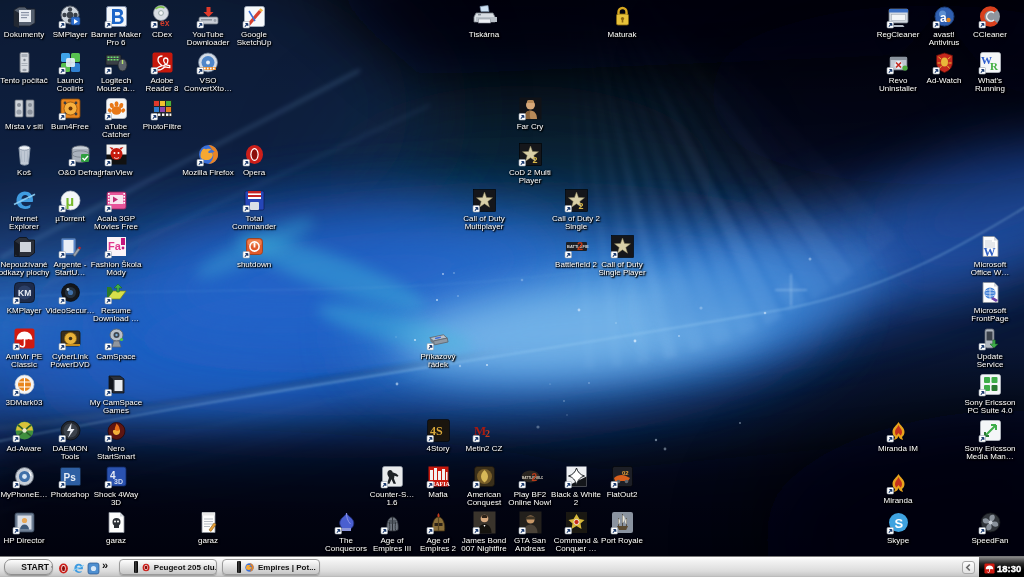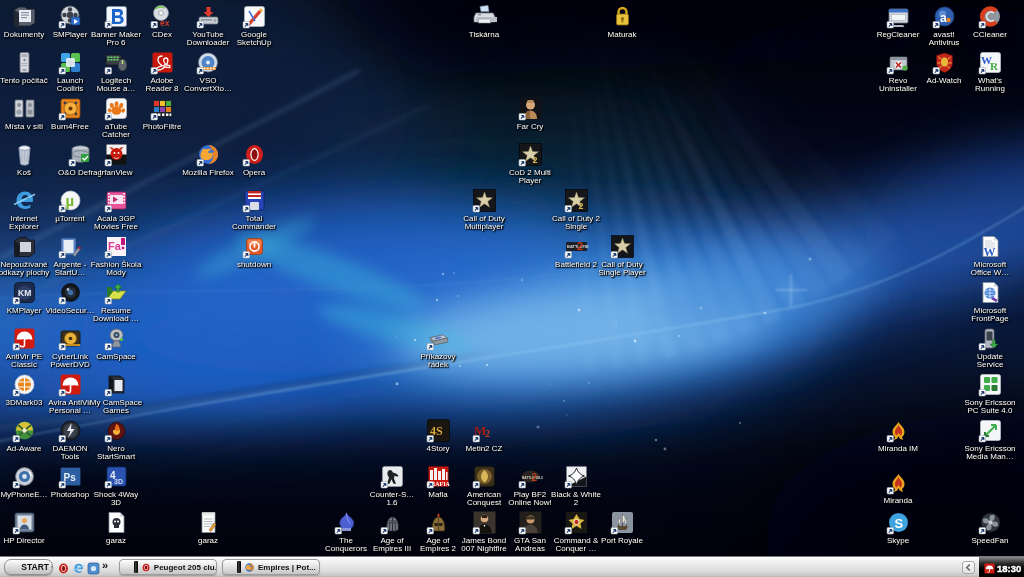--- a/index.html
+++ b/index.html
@@ -553,30 +553,20 @@
     <div class="ic" style="left:-13px;top:372px">
       <svg width="25" height="25" viewBox="0 0 25 25">
         <circle cx="12.5" cy="12.5" r="9.5" fill="#f2f4f6" stroke="#c8cdd4" stroke-width="0.7"></circle>
 <circle cx="12.5" cy="12.5" r="6.5" fill="#e8851d"></circle>
 <path d="M6.5 10 h12 M6.5 15 h12 M12.5 6 v13" stroke="#fff" stroke-width="1.1"></path>
         <rect x="1" y="17.5" width="6.5" height="6.5" rx="1" fill="#fff" stroke="#9aa4b0" stroke-width="0.6"></rect>
         <path d="M2.8 22.6 L5.8 19.6 M5.8 19.6 h-2.4 M5.8 19.6 v2.4" stroke="#16366b" stroke-width="1.1" fill="none"></path>
       </svg>
       <div class="lb">3DMark03</div>
     </div>
-    <div class="ic" style="left:33px;top:372px">
-      <svg width="25" height="25" viewBox="0 0 25 25">
-        <rect x="2.5" y="2.5" width="20" height="20" rx="2.5" fill="#d11a10"></rect>
-<path d="M4.5 13.5 a8 8 0 0 1 16 0 l-2.5 0 a2 2 0 0 0-2.6 0 l-2.9 0 a2 2 0 0 0-2.6 0z" fill="#fff"></path>
-<path d="M12.5 13 v5.5 c0 1.4-0.9 2.3-2.2 2.3 -1.2 0-2-0.6-2.2-1.7" fill="none" stroke="#fff" stroke-width="1.6"></path>
-        <rect x="1" y="17.5" width="6.5" height="6.5" rx="1" fill="#fff" stroke="#9aa4b0" stroke-width="0.6"></rect>
-        <path d="M2.8 22.6 L5.8 19.6 M5.8 19.6 h-2.4 M5.8 19.6 v2.4" stroke="#16366b" stroke-width="1.1" fill="none"></path>
-      </svg>
-      <div class="lb">Avira AntiVir<br>Personal …</div>
-    </div>
     <div class="ic" style="left:79px;top:372px">
       <svg width="25" height="25" viewBox="0 0 25 25">
         <path d="M5 4 h11 l4 3 v14 h-11 l-4-3z" fill="#2b303a" stroke="#0e1117" stroke-width="0.8"></path>
 <path d="M5 4 l4 3 v14 l-4-3z" fill="#11151c"></path>
 <rect x="10.5" y="8" width="8" height="11" fill="#e9edf2"></rect>
         <rect x="1" y="17.5" width="6.5" height="6.5" rx="1" fill="#fff" stroke="#9aa4b0" stroke-width="0.6"></rect>
         <path d="M2.8 22.6 L5.8 19.6 M5.8 19.6 h-2.4 M5.8 19.6 v2.4" stroke="#16366b" stroke-width="1.1" fill="none"></path>
       </svg>
       <div class="lb">My CamSpace<br>Games</div>
     </div>
@@ -831,20 +821,32 @@
     </div>
     <div class="ic" style="left:539px;top:464px">
       <svg width="25" height="25" viewBox="0 0 25 25">
         <rect x="2.5" y="2.5" width="20" height="20" fill="#eef0f3"></rect>
 <path d="M2.5 22.5 h20 v-10z" fill="#14161a"></path>
 <path d="M12.5 4 c-1 4-4 7-8 8 4 1 7 4 8 9 1-5 4-8 8-9 -4-1-7-4-8-8z" fill="#fff" stroke="#1d2126" stroke-width="1"></path>
         <rect x="1" y="17.5" width="6.5" height="6.5" rx="1" fill="#fff" stroke="#9aa4b0" stroke-width="0.6"></rect>
         <path d="M2.8 22.6 L5.8 19.6 M5.8 19.6 h-2.4 M5.8 19.6 v2.4" stroke="#16366b" stroke-width="1.1" fill="none"></path>
       </svg>
       <div class="lb">Black &amp; White<br>2</div>
+    </div>
+    <div class="ic" style="left:585px;top:464px">
+      <svg width="25" height="25" viewBox="0 0 25 25">
+        <rect x="2.5" y="2.5" width="20" height="20" rx="2" fill="#1d1f26" stroke="#000" stroke-width="0.5"></rect>
+<path d="M4 14 c3-3 8-4 12-2 l4 2 -2 3 H5z" fill="#d85f1d"></path>
+<circle cx="8.5" cy="17.5" r="1.8" fill="#5f666e"></circle>
+        <circle cx="16.5" cy="17.5" r="1.8" fill="#5f666e"></circle>
+<text x="12" y="11" font-family="Liberation Sans" font-size="6" font-weight="bold" fill="#e8a23a">02</text>
+        <rect x="1" y="17.5" width="6.5" height="6.5" rx="1" fill="#fff" stroke="#9aa4b0" stroke-width="0.6"></rect>
+        <path d="M2.8 22.6 L5.8 19.6 M5.8 19.6 h-2.4 M5.8 19.6 v2.4" stroke="#16366b" stroke-width="1.1" fill="none"></path>
+      </svg>
+      <div class="lb">FlatOut2</div>
     </div>
     <div class="ic" style="left:309px;top:510px">
       <svg width="25" height="25" viewBox="0 0 25 25">
         <path d="M12.5 3 c-1 3-5 4-6.5 8 -1 3 0.5 6 2.5 7.5 l8 0.5 c2.5-1.5 4-4.5 3-8 C18 7 13.5 6 12.5 3z" fill="#4a5fd0" stroke="#1d2a6e" stroke-width="0.8"></path>
 <path d="M8 18 h9 v3 H8z" fill="#8a93d8"></path>
 <path d="M12.5 3 c0 4 1 8 4 11" stroke="#8a93e8" stroke-width="1" fill="none"></path>
         <rect x="1" y="17.5" width="6.5" height="6.5" rx="1" fill="#fff" stroke="#9aa4b0" stroke-width="0.6"></rect>
         <path d="M2.8 22.6 L5.8 19.6 M5.8 19.6 h-2.4 M5.8 19.6 v2.4" stroke="#16366b" stroke-width="1.1" fill="none"></path>
       </svg>
       <div class="lb">The<br>Conquerors</div>

